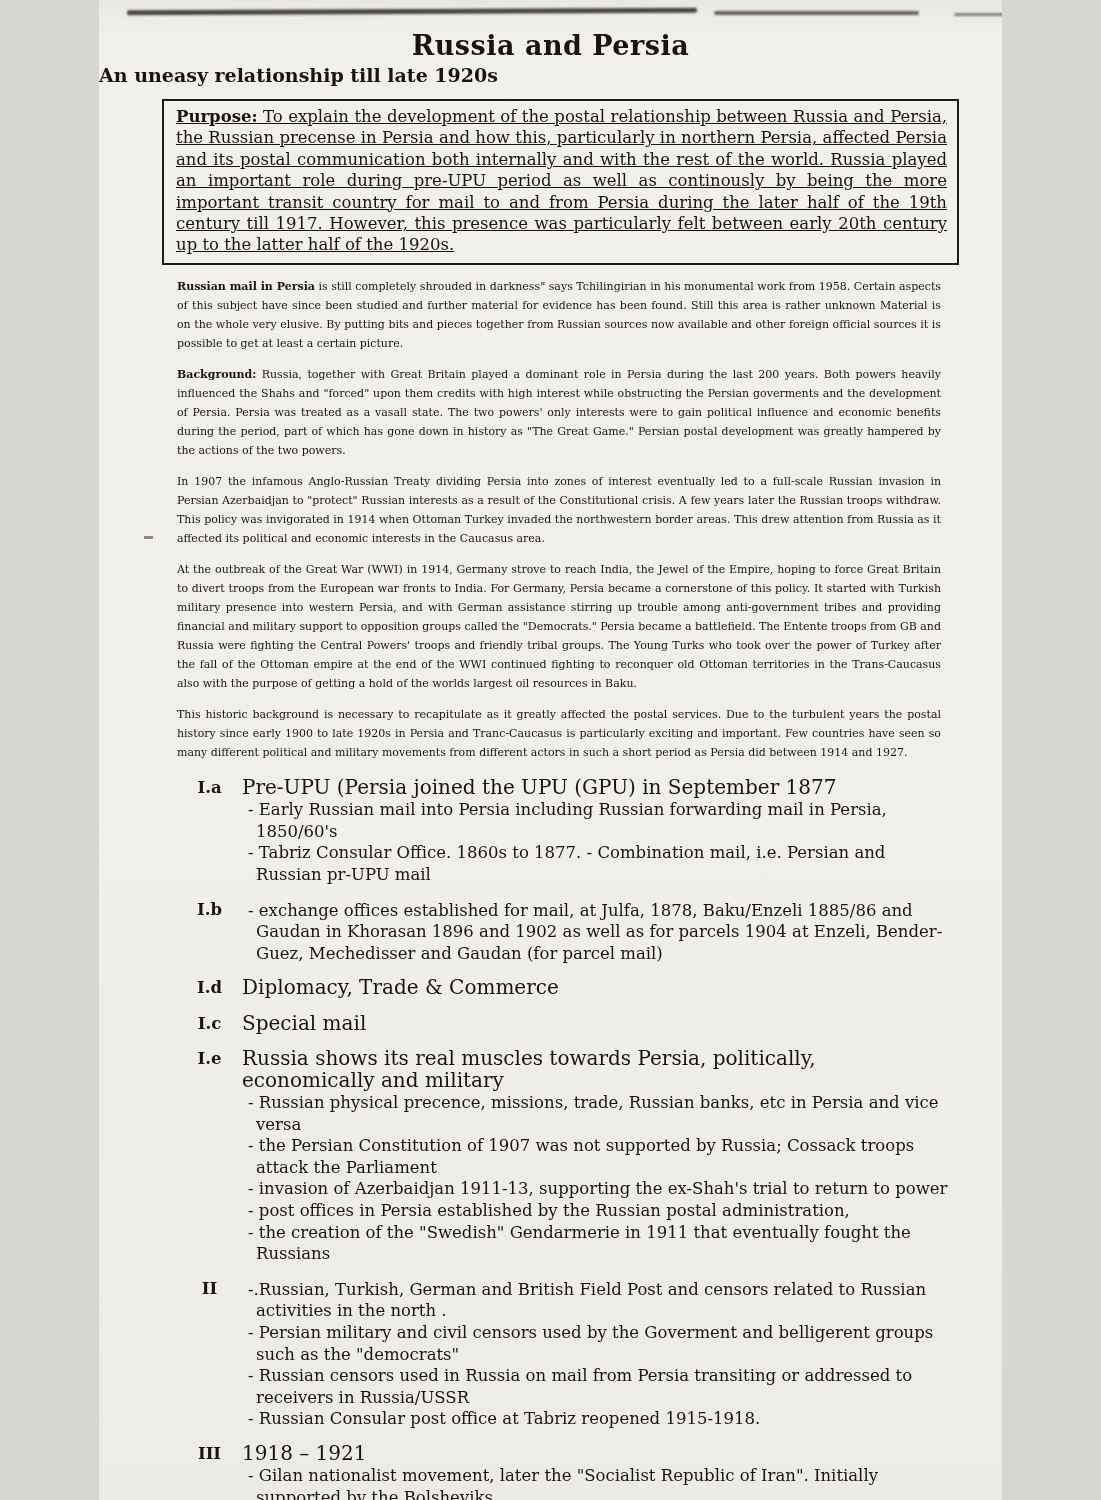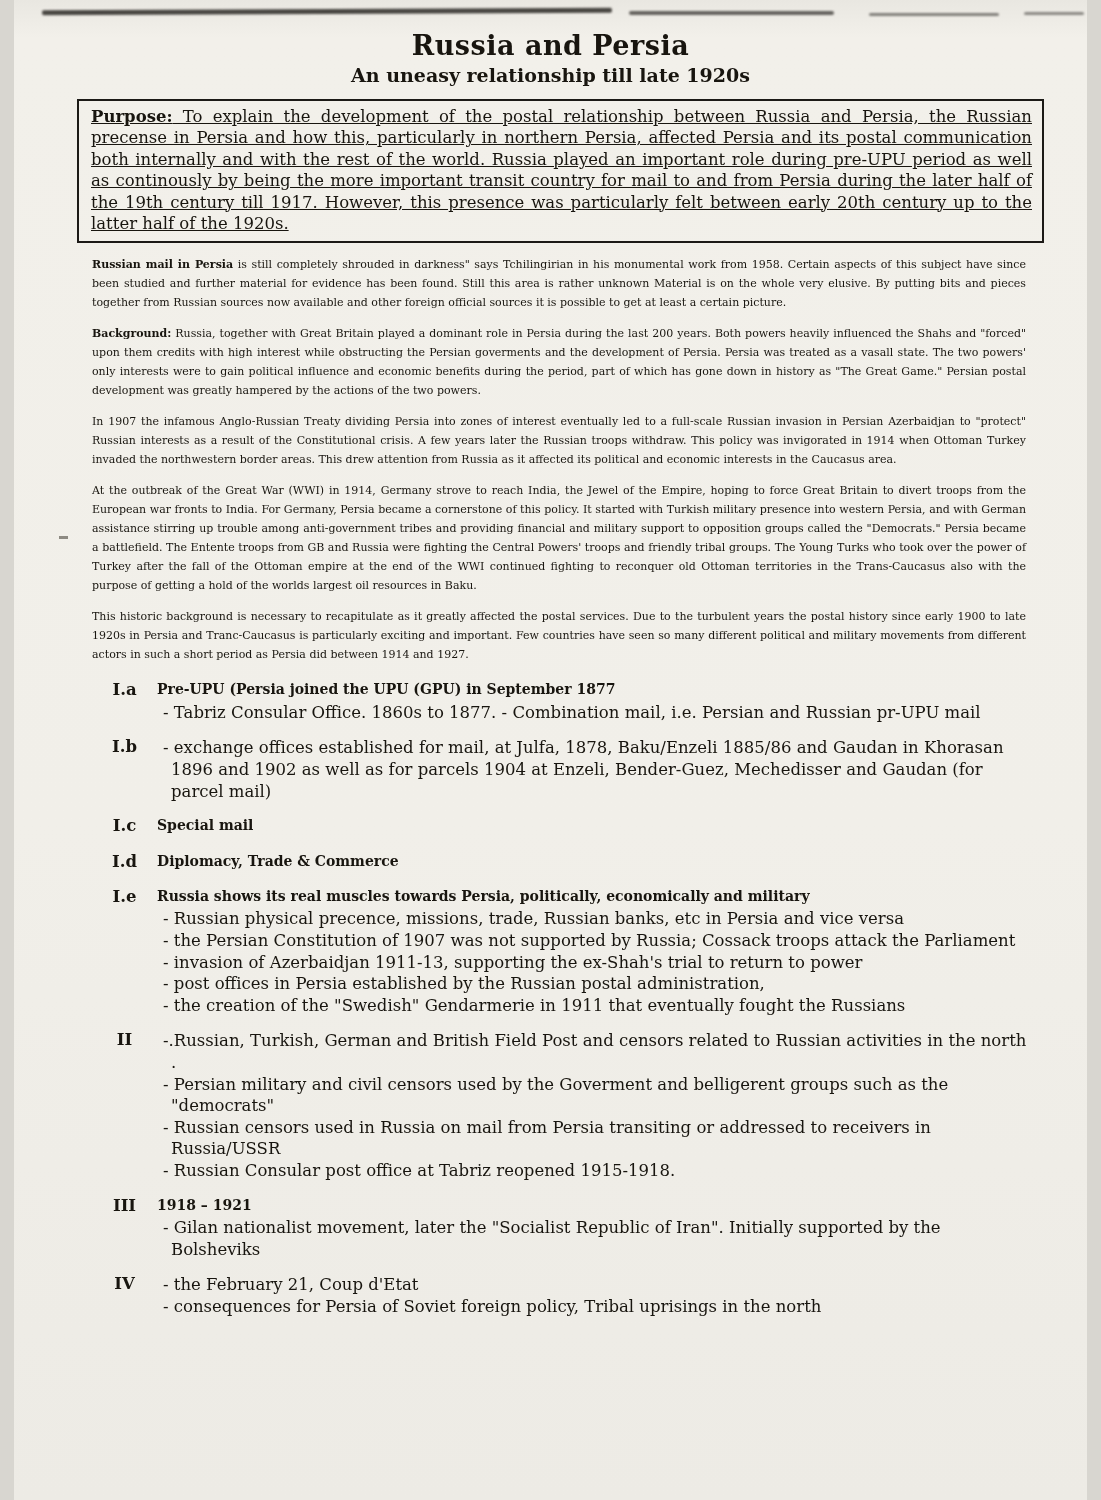--- a/index.html
+++ b/index.html
@@ -1,18 +1,18 @@
 <!DOCTYPE html>
 <html><head>
 <meta charset="utf-8">
 <style>
   html, body { margin: 0; padding: 0; background: #d8d6d0; }
   .page {
     position: relative;
-    width: 1073px;
+    width: 903px;
     height: 1500px;
     margin: 0 auto;
     background: linear-gradient(180deg, #e9e7e1 0%, #f2f0ea 2.5%, #f1efe9 55%, #edebe5 100%);
     font-family: "DejaVu Serif", "Liberation Serif", serif;
     color: #18150f;
     overflow: hidden;
   }
   
   .streak { position: absolute; background: #2c2a26; filter: blur(1.2px); border-radius: 2px; }
   .streak.s1 { left: 28px;  top: 9px;  width: 570px; height: 5px; transform: rotate(-0.25deg); opacity: .85; }
@@ -24,21 +24,21 @@
 
   .title {
     margin: 30px 0 0 0;
     text-align: center;
     font-size: 27px;
     font-weight: bold;
     letter-spacing: .5px;
   }
   .subtitle {
     margin: 3px 0 0 0;
-    text-align: center;
+    text-align: left;
     font-size: 19px;
     font-weight: bold;
   }
   .purpose-box {
     margin: 13px 43px 0 63px;
     border: 2px solid #1c1a16;
     padding: 5px 10px 7px 12px;
     font-size: 16.5px;
     line-height: 21.4px;
     text-align: justify;
@@ -57,21 +57,21 @@
   .o-row { display: flex; }
   .o-num {
     width: 65px;
     flex: 0 0 65px;
     font-weight: bold;
     font-size: 16.5px;
     line-height: 21.4px;
     text-align: center;
   }
   .o-body { flex: 1; }
-  .o-head { font-weight: bold; font-size: 14px; line-height: 21.4px; }
+  .o-head { font-weight: normal; font-size: 20px; line-height: 21.4px; }
   .o-items { margin-top: 1px; }
   .o-item {
     font-size: 16.5px;
     line-height: 21.6px;
     padding-left: 14px;
     text-indent: -8px;
   }
   b { font-weight: bold; }
 </style>
 </head>
@@ -103,52 +103,53 @@
 
     <p class="para"><span>This historic background is necessary to recapitulate as it greatly affected the postal services. Due to the turbulent years the postal history since early 1900 to late 1920s in Persia and Tranc-Caucasus is particularly exciting and important. Few countries have seen so many different political and military movements from different actors in such a short period as Persia did between 1914 and 1927.</span></p>
 
     <div class="outline">
   <div class="o-sec">
     <div class="o-row">
       <div class="o-num">I.a</div>
       <div class="o-body">
         <div class="o-head">Pre-UPU (Persia joined the UPU (GPU) in September 1877</div>
         <div class="o-items">
+                <div class="o-item">- Early Russian mail into Persia including Russian forwarding mail in Persia, 1850/60's</div>
                 <div class="o-item">- Tabriz Consular Office. 1860s to 1877. - Combination mail, i.e. Persian and Russian pr-UPU mail</div>
               </div>
       </div>
     </div>
   </div>
 
   <div class="o-sec">
     <div class="o-row">
       <div class="o-num">I.b</div>
       <div class="o-body">
         <div class="o-items">
                 <div class="o-item">- exchange offices established for mail, at Julfa, 1878, Baku/Enzeli 1885/86 and Gaudan in Khorasan 1896 and 1902 as well as for parcels 1904 at Enzeli, Bender-Guez, Mechedisser and Gaudan (for parcel mail)</div>
               </div>
       </div>
     </div>
   </div>
 
   <div class="o-sec">
     <div class="o-row">
+      <div class="o-num">I.d</div>
+      <div class="o-body">
+        <div class="o-head">Diplomacy, Trade &amp; Commerce</div>
+        <div class="o-items"></div>
+      </div>
+    </div>
+  </div>
+
+  <div class="o-sec">
+    <div class="o-row">
       <div class="o-num">I.c</div>
       <div class="o-body">
         <div class="o-head">Special mail</div>
-        <div class="o-items"></div>
-      </div>
-    </div>
-  </div>
-
-  <div class="o-sec">
-    <div class="o-row">
-      <div class="o-num">I.d</div>
-      <div class="o-body">
-        <div class="o-head">Diplomacy, Trade &amp; Commerce</div>
         <div class="o-items"></div>
       </div>
     </div>
   </div>
 
   <div class="o-sec">
     <div class="o-row">
       <div class="o-num">I.e</div>
       <div class="o-body">
         <div class="o-head">Russia shows its real muscles towards Persia, politically, economically and military</div>

